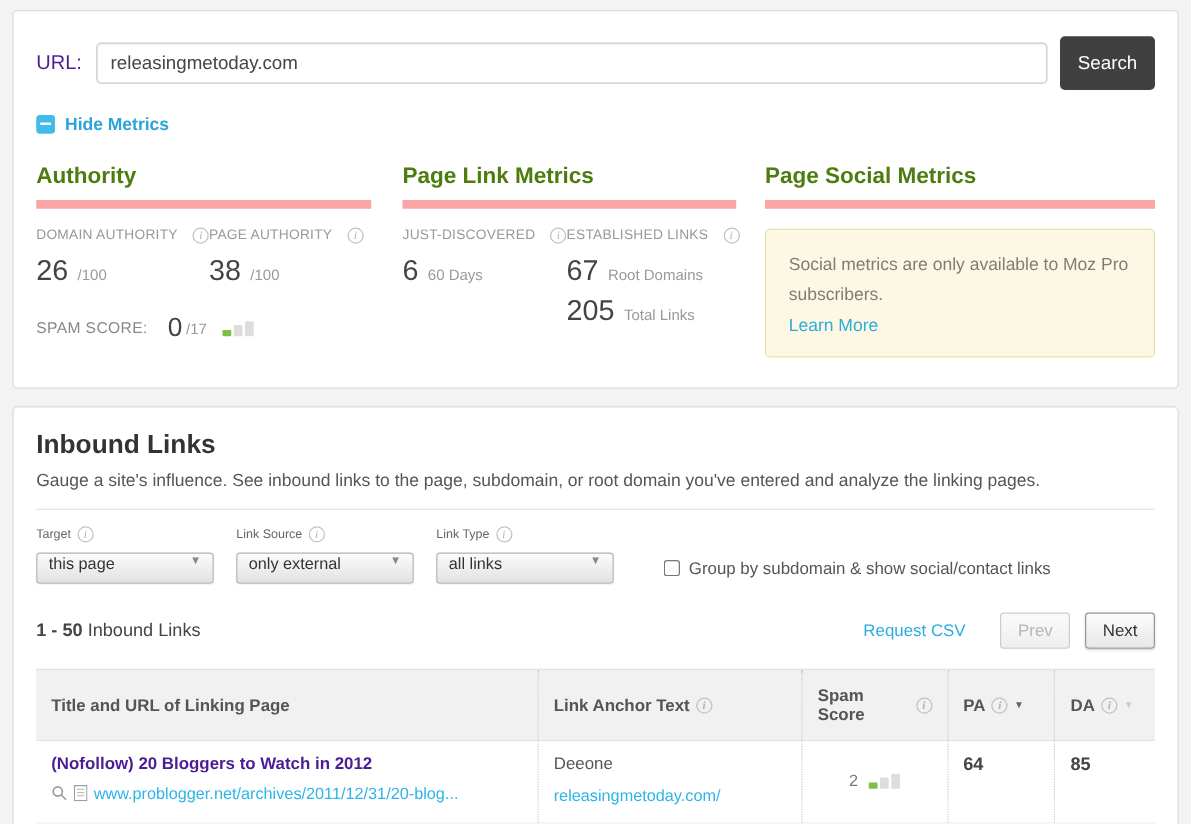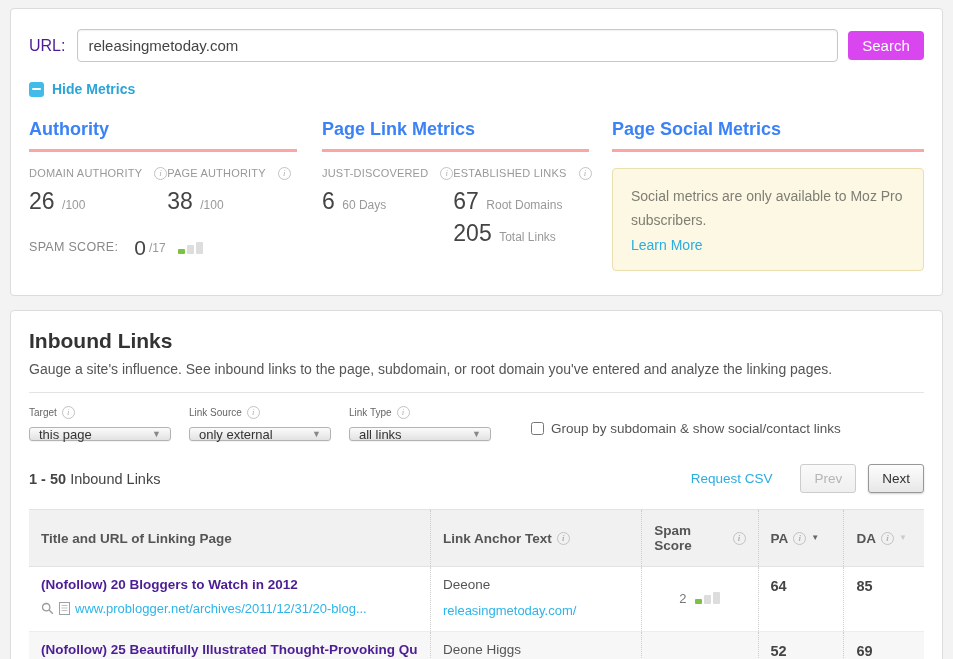--- a/index.html
+++ b/index.html
@@ -12,36 +12,36 @@
   .card{background:#fff;border:1px solid #dcdcdc;border-radius:4px;box-sizing:border-box;}
   .card-top{margin:8px 10px 0;padding:20px 18px 24px;}
   .card-bottom{margin:14px 10px 0;padding:18px 18px 0;height:430px;}
 
   
   .url-row{display:flex;align-items:center;}
   .url-label{font-size:16px;color:#4c1d95;margin-right:12px;}
   .url-input{flex:1;height:31px;border:1px solid #c8c8c8;border-radius:4px;padding:0 10px;
     font-size:15px;color:#444;box-shadow:inset 0 1px 2px rgba(0,0,0,.06);outline:none;
     font-family:"Liberation Sans","DejaVu Sans",sans-serif;}
-  .search-btn{margin-left:10px;min-width:76px;height:29px;background:#d946ef;color:#fdfeff;
+  .search-btn{margin-left:10px;min-width:76px;height:43px;background:#404040;color:#fdfeff;
     border:none;border-radius:4px;font-size:15px;cursor:pointer;
     font-family:"Liberation Sans","DejaVu Sans",sans-serif;}
 
   
   .hide-metrics{display:inline-flex;align-items:center;gap:8px;margin-top:19px;
     color:#2ba4d8;font-weight:bold;font-size:14px;cursor:pointer;}
   .minus-icon{width:15px;height:15px;border-radius:3px;background:#41bbea;position:relative;}
   .minus-icon::after{content:"";position:absolute;left:3px;right:3px;top:6.5px;height:2px;background:#fff;border-radius:1px;}
 
   
   .metrics-row{display:flex;margin-top:18px;}
   .mcol-a{width:268px;margin-right:25px;}
   .mcol-b{width:267px;margin-right:23px;}
   .mcol-c{flex:1;}
-  .mcol h2{font-size:18px;font-weight:bold;color:#3b82f6;margin:0;padding-bottom:9px;border-bottom:3px solid #fca5a5;}
+  .mcol h2{font-size:18px;font-weight:bold;color:#4d7c0f;margin:0;padding-bottom:9px;border-bottom:7px solid #fca5a5;}
   .metric-pair{display:flex;margin-top:15px;}
   .metric{width:143px;}
   .metric-label{font-size:11px;color:#999;letter-spacing:.2px;display:flex;align-items:center;gap:12px;white-space:nowrap;}
   .metric-value-line{margin-top:8px;}
   .metric-value{font-size:23px;color:#444;}
   .metric-suffix{font-size:12px;color:#999;margin-left:3px;}
   .metric-line2{margin-top:5px;}
 
   .spam-row{display:flex;align-items:flex-end;margin-top:22px;}
   .spam-label{font-size:12.5px;color:#888;letter-spacing:.3px;padding-bottom:4px;}
@@ -64,22 +64,22 @@
   .info::after{content:"i";}
 
   
   .ib-title{font-size:21px;font-weight:bold;color:#333;margin:0;}
   .ib-desc{margin-top:8px;font-size:14px;color:#555;}
   .ib-hr{border:none;border-top:1px solid #e4e4e4;margin:15px 0 0;}
 
   .filters{display:flex;align-items:flex-end;margin-top:13px;}
   .fgroup{margin-right:18px;}
   .flabel{font-size:10px;color:#666;display:flex;align-items:center;gap:5px;}
-  .select{margin-top:8px;width:142px;height:14px;border:1px solid #b3b3b3;border-radius:3px;
-    background:linear-gradient(#fbfbfb,#e2e2e2);display:flex;align-items:center;justify-content:space-between;
+  .select{margin-top:8px;width:142px;height:25px;border:1px solid #b3b3b3;border-radius:3px;
+    background:linear-gradient(#fbfbfb,#e2e2e2);display:flex;align-items:flex-start;justify-content:space-between;
     padding:0 9px;font-size:13px;color:#333;cursor:pointer;box-shadow:0 1px 1px rgba(0,0,0,.05);box-sizing:border-box;}
   .select .arr{color:#888;font-size:9px;}
   .group-check{display:flex;align-items:center;gap:7px;margin-left:22px;padding-bottom:5px;font-size:13.5px;color:#555;}
   .group-check input{width:13px;height:13px;margin:0;}
 
   .range-row{display:flex;align-items:center;margin-top:23px;}
   .range-left{font-size:14.5px;color:#444;}
   .range-left .rv{font-weight:bold;}
   .spacer{flex:1;}
   .csv-link{color:#2badde;font-size:13.5px;text-decoration:none;margin-right:28px;cursor:pointer;text-align:right;}

